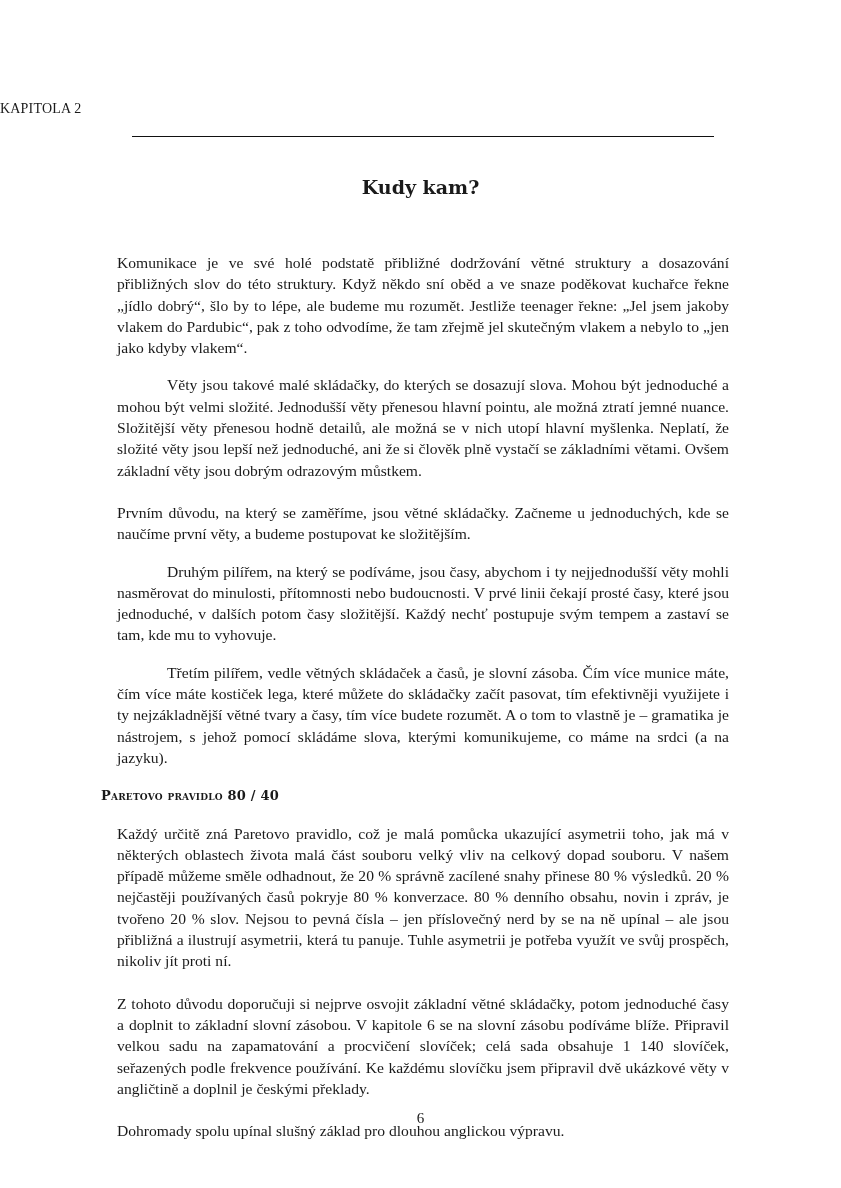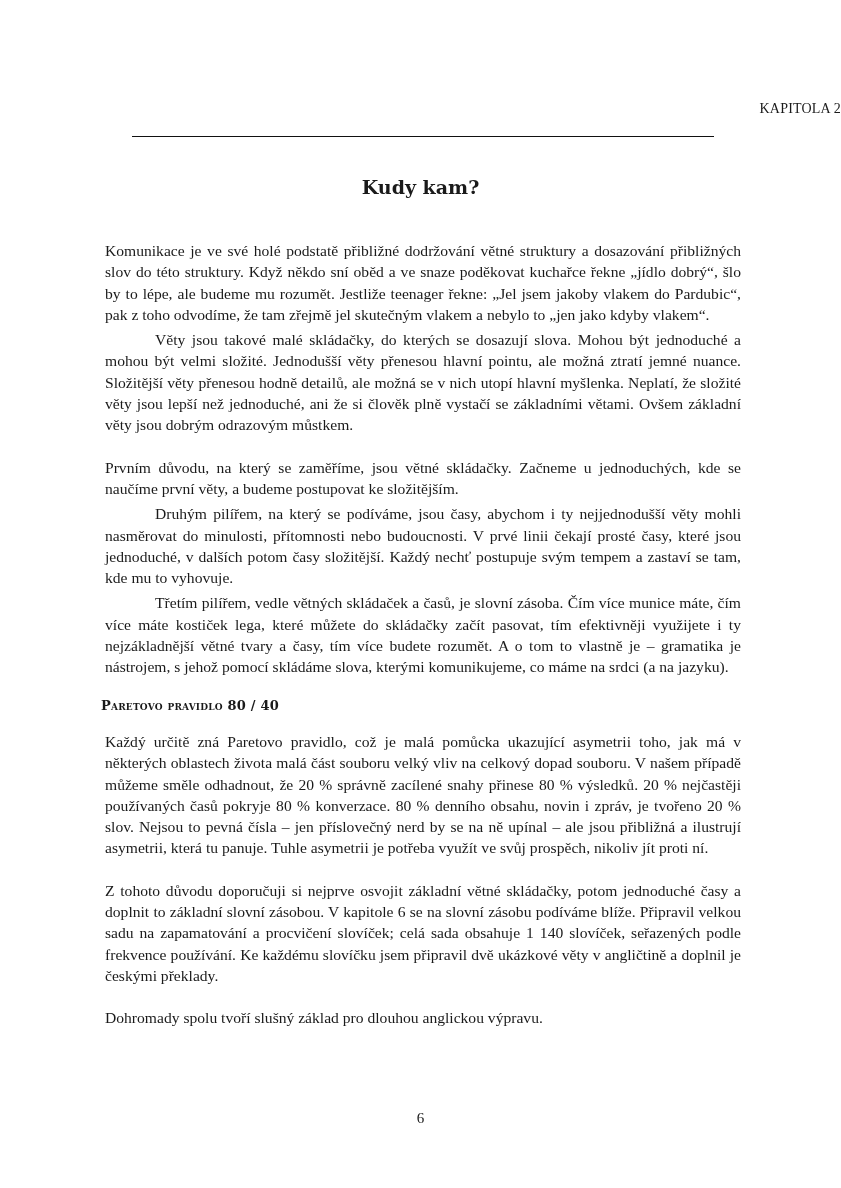--- a/index.html
+++ b/index.html
@@ -1,32 +1,32 @@
 <!DOCTYPE html>
 <html><head>
 <meta charset="utf-8">
 <style>
   html, body { margin: 0; padding: 0; background: #ffffff; }
   body { width: 841px; height: 1188px; position: relative; overflow: hidden; color: #1a1a1a; }
   .page { position: absolute; left: 0; top: 0; width: 841px; height: 1188px; }
   .running-head {
-    position: absolute; top: 101px; left: 0; width: 841px; text-align: right;
+    position: absolute; top: 101px; left: 0; width: 841px; text-align: left;
     font-family: "Liberation Serif", serif; font-size: 14px; letter-spacing: 0.2px;
   }
   .rule { position: absolute; top: 136px; left: 132px; width: 582px; height: 0; border-top: 1.5px solid #111; }
   .title {
     position: absolute; top: 176px; left: 0; width: 841px; text-align: center;
     font-family: "DejaVu Serif", serif; font-weight: bold; font-size: 19px;
   }
   .body {
     position: absolute; top: 236px; left: 101px; width: 644px;
     font-family: "Liberation Serif", serif; font-size: 15.6px; line-height: 21.3px;
     text-align: justify; hyphens: none;
   }
-  .body p { margin: 4px; }
+  .body p { margin: 16px; }
   .body p.indent { text-indent: 50px; }
   .body p.gap { margin-top: 21px; }
   .section-head {
     margin-top: 17px; margin-bottom: 15px;
     font-family: "DejaVu Serif", serif; font-weight: bold; font-size: 13px;
     font-variant: small-caps; letter-spacing: 0.2px;
   }
   .page-number {
     position: absolute; top: 1110px; left: 0; width: 841px; text-align: center;
     font-family: "Liberation Serif", serif; font-size: 15px;
@@ -44,17 +44,17 @@
     <p>Komunikace je ve své holé podstatě přibližné dodržování větné struktury a dosazování přibližných slov do této struktury. Když někdo sní oběd a ve snaze poděkovat kuchařce řekne „jídlo dobrý“, šlo by to lépe, ale budeme mu rozumět. Jestliže teenager řekne: „Jel jsem jakoby vlakem do Pardubic“, pak z toho odvodíme, že tam zřejmě jel skutečným vlakem a nebylo to „jen jako kdyby vlakem“.</p>
     <p class="indent">Věty jsou takové malé skládačky, do kterých se dosazují slova. Mohou být jednoduché a mohou být velmi složité. Jednodušší věty přenesou hlavní pointu, ale možná ztratí jemné nuance. Složitější věty přenesou hodně detailů, ale možná se v nich utopí hlavní myšlenka. Neplatí, že složité věty jsou lepší než jednoduché, ani že si člověk plně vystačí se základními větami. Ovšem základní věty jsou dobrým odrazovým můstkem.</p>
     <p class="gap">Prvním důvodu, na který se zaměříme, jsou větné skládačky. Začneme u jednoduchých, kde se naučíme první věty, a budeme postupovat ke složitějším.</p>
     <p class="indent">Druhým pilířem, na který se podíváme, jsou časy, abychom i ty nejjednodušší věty mohli nasměrovat do minulosti, přítomnosti nebo budoucnosti. V prvé linii čekají prosté časy, které jsou jednoduché, v dalších potom časy složitější. Každý nechť postupuje svým tempem a zastaví se tam, kde mu to vyhovuje.</p>
     <p class="indent">Třetím pilířem, vedle větných skládaček a časů, je slovní zásoba. Čím více munice máte, čím více máte kostiček lega, které můžete do skládačky začít pasovat, tím efektivněji využijete i ty nejzákladnější větné tvary a časy, tím více budete rozumět. A o tom to vlastně je – gramatika je nástrojem, s jehož pomocí skládáme slova, kterými komunikujeme, co máme na srdci (a na jazyku).</p>
 
     <div class="section-head">Paretovo pravidlo 80 / 40</div>
 
     <p>Každý určitě zná Paretovo pravidlo, což je malá pomůcka ukazující asymetrii toho, jak má v některých oblastech života malá část souboru velký vliv na celkový dopad souboru. V našem případě můžeme směle odhadnout, že 20 % správně zacílené snahy přinese 80 % výsledků. 20 % nejčastěji používaných časů pokryje 80 % konverzace. 80 % denního obsahu, novin i zpráv, je tvořeno 20 % slov. Nejsou to pevná čísla – jen příslovečný nerd by se na ně upínal – ale jsou přibližná a ilustrují asymetrii, která tu panuje. Tuhle asymetrii je potřeba využít ve svůj prospěch, nikoliv jít proti ní.</p>
     <p class="gap">Z tohoto důvodu doporučuji si nejprve osvojit základní větné skládačky, potom jednoduché časy a doplnit to základní slovní zásobou. V kapitole 6 se na slovní zásobu podíváme blíže. Připravil velkou sadu na zapamatování a procvičení slovíček; celá sada obsahuje 1 140 slovíček, seřazených podle frekvence používání. Ke každému slovíčku jsem připravil dvě ukázkové věty v angličtině a doplnil je českými překlady.</p>
-    <p class="gap">Dohromady spolu tvoří slušný základ pro dlouhou anglickou výpravu.</p>
+    <p class="gap">Dohromady spolu upínal slušný základ pro dlouhou anglickou výpravu.</p>
   </div>
 
   <div class="page-number">6</div>
 </div>
 
 </body></html>

